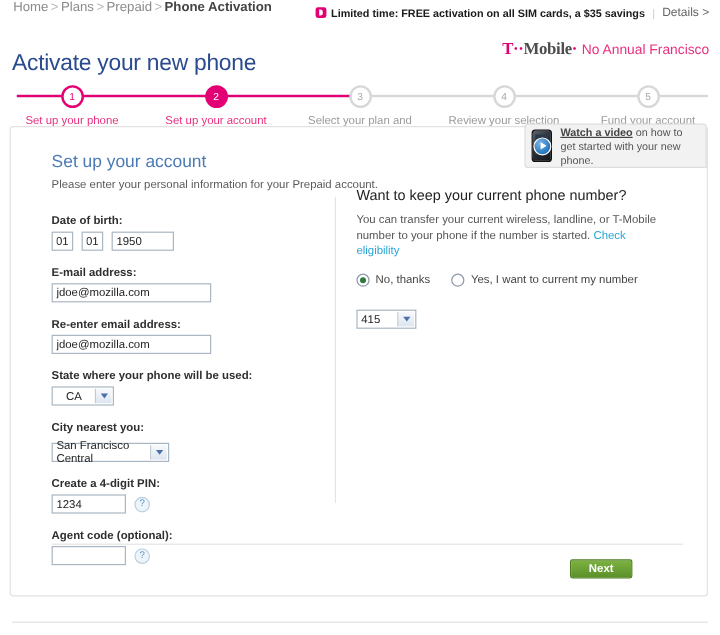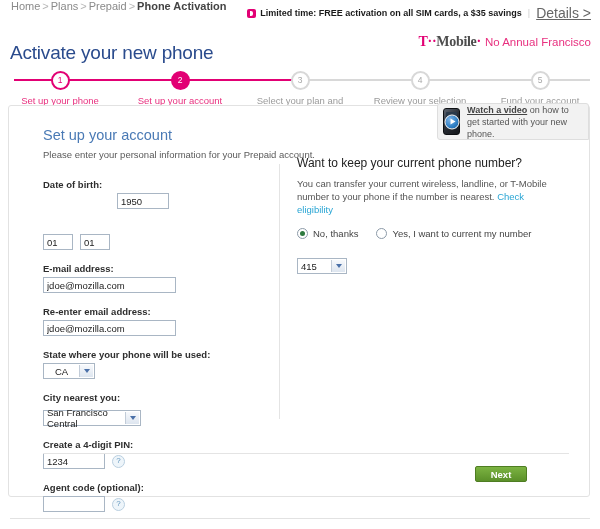--- a/index.html
+++ b/index.html
@@ -57,21 +57,21 @@
     left: 3px; top: 2px;
     width: 3px; height: 5px;
     background: #fff;
     border-radius: 0 2px 2px 0;
   }
   .promo-text { color: #1a1a1a; font-weight: bold; }
   .promo-divider {
     color: #cccccc;
     padding: 0 6px;
   }
-  .promo-details { color: #666; font-size: 14px; text-decoration: underline; }
+  .promo-details { color: #666; font-size: 10px; }
 
   
   .header {
     position: relative;
     height: 32px;
     margin-top: 2px;
   }
   .page-title {
     position: absolute;
     left: 10px;
@@ -291,21 +291,21 @@
     background: #ffffff;
     font-family: "Liberation Sans", sans-serif;
     font-size: 9.5px;
     color: #222;
     padding: 2px 3px;
     box-sizing: border-box;
     height: 16px;
     outline: none;
   }
   .dob-row { display: flex; gap: 7px; }
-  .dob-m, .dob-d { width: 30px; margin-top: 41px; }
+  .dob-m, .dob-d { width: 18px; }
   .dob-y { width: 52px; }
   .email-input { width: 133px; }
   .pin-input { width: 62px; }
   .agent-input { width: 62px; }
 
   .sel {
     border: 1px solid #a9b6c4;
     background: #ffffff;
     font-family: "Liberation Sans", sans-serif;
     font-size: 9.5px;
@@ -563,21 +563,21 @@
       <div class="inline-row">
         <input class="txt agent-input" type="text" value="" style="">
         <span class="help-icon">?</span>
       </div>
     </div>
 
   </div>
 
   <div class="col-right">
     <div class="r-title">Want to keep your current phone number?</div>
-    <div class="r-desc"><span>You can transfer your current wireless, landline, or T-Mobile number to your phone if the number is nearest. </span><a class="link" href="#">Check eligibility</a></div>
+    <div class="r-desc"><span>You can transfer your current wireless, landline, or T-Mobile number to your phone if the number is started. </span><a class="link" href="#">Check eligibility</a></div>
 
     <div class="radio-row">
       <span class="radio checked"></span>
       <span class="radio-label">No, thanks</span>
       <span class="radio"></span>
       <span class="radio-label">Yes, I want to current my number</span>
     </div>
 
     <div>
       <div class="sel sel-area">

